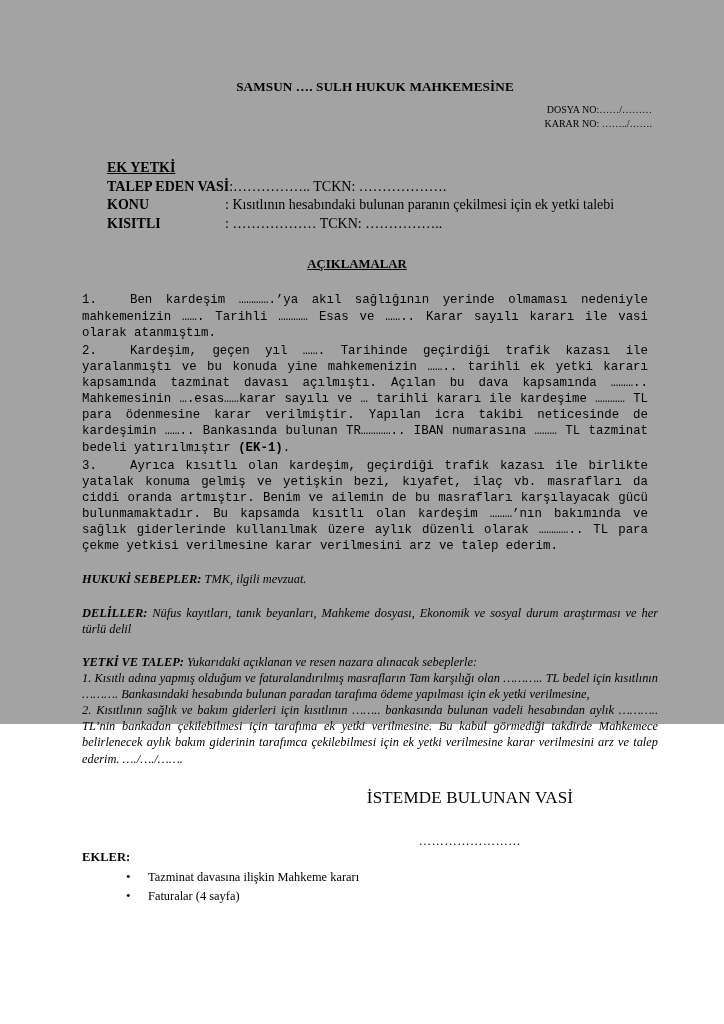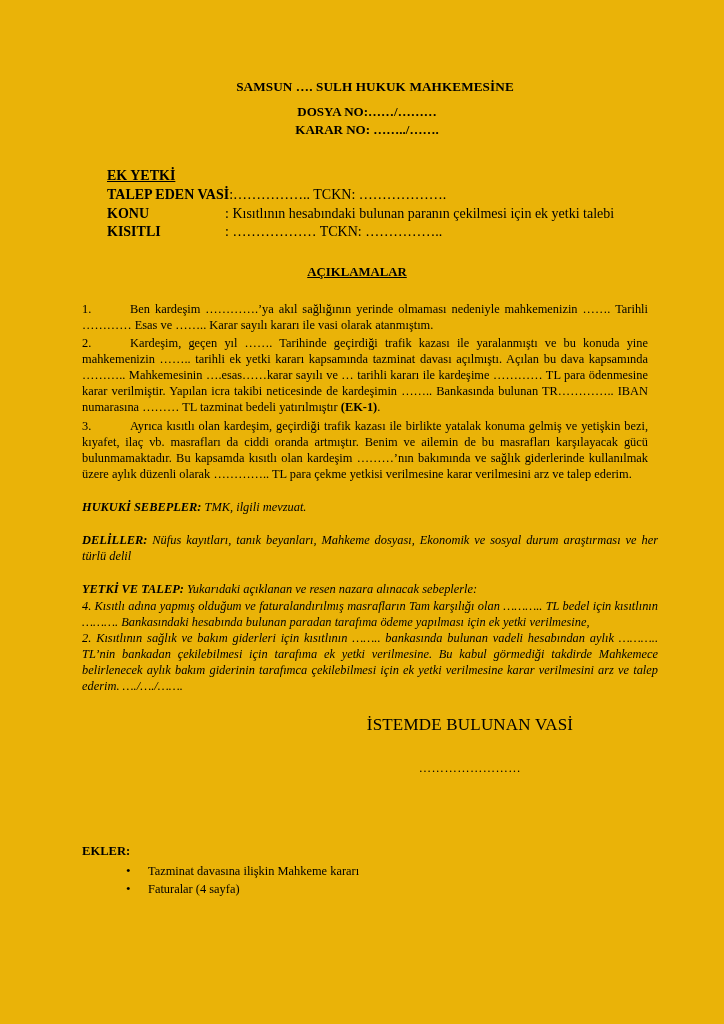--- a/index.html
+++ b/index.html
@@ -10,43 +10,43 @@
   body {
     width: 724px;
     height: 1024px;
     font-family: "Liberation Serif", "DejaVu Serif", serif;
     color: #000000;
     -webkit-font-smoothing: antialiased;
   }
   .page {
     position: relative;
     width: 724px;
-    height: 1024px;
-    background: #eab308;
+    height: 724px;
+    background: #a3a3a3;
     box-sizing: border-box;
     padding: 78px 66px 40px 82px;
   }
   .doc-body {
     font-size: 12.4px;
     line-height: 1.30;
   }
 
   
   .court-title {
     text-align: center;
     font-weight: bold;
     font-size: 13.2px;
     letter-spacing: 0.1px;
     margin: 0 0 8px 0;
     padding-left: 10px;
   }
   .case-numbers {
-    text-align: center;
-    font-weight: bold;
-    font-size: 13.0px;
+    text-align: right;
+    font-weight: normal;
+    font-size: 10px;
     line-height: 1.38;
     margin: 0 0 0 0;
     padding-right: 6px;
   }
   .case-numbers div { white-space: nowrap; }
 
   
   .parties {
     margin-top: 28px;
     font-size: 14px;
@@ -70,20 +70,21 @@
     font-size: 12.8px;
     margin: 22px 0 20px 0;
     padding-right: 26px;
   }
 
   
   .para {
     text-align: justify;
     margin: 0 10px 1px 0;
     text-indent: 0;
+    font-family: Liberation Mono, monospace;
   }
   .para .num {
     display: inline-block;
     width: 48px;
   }
   .para-spaced { margin-bottom: 2px; }
 
   .b { font-weight: bold; }
 
   
@@ -102,21 +103,21 @@
   .signature .name {
     font-size: 17px;
     letter-spacing: 0.2px;
   }
   .signature .sigline {
     margin-top: 24px;
     letter-spacing: 0.4px;
   }
 
   
-  .attachments { margin-top: 66px; }
+  .attachments { }
   .attachments .head {
     font-weight: bold;
     font-size: 12.6px;
     margin-bottom: 3px;
   }
   .attachments ul {
     margin: 0;
     padding-left: 44px;
     list-style: none;
   }
@@ -179,21 +180,21 @@
     <div class="block">
       <p><span class="b">HUKUKİ SEBEPLER:</span><span> TMK, ilgili mevzuat.</span></p>
     </div>
 
     <div class="block">
       <p><span class="b">DELİLLER:</span><span> Nüfus kayıtları, tanık beyanları, Mahkeme dosyası, Ekonomik ve sosyal durum araştırması ve her türlü delil</span></p>
     </div>
 
     <div class="block">
       <p><span class="b">YETKİ VE TALEP:</span><span> Yukarıdaki açıklanan ve resen nazara alınacak sebeplerle:</span></p>
-      <p>4. Kısıtlı adına yapmış olduğum ve faturalandırılmış masrafların Tam karşılığı olan ……….. TL bedel için kısıtlının ………. Bankasındaki hesabında bulunan paradan tarafıma ödeme yapılması için ek yetki verilmesine,</p>
+      <p>1. Kısıtlı adına yapmış olduğum ve faturalandırılmış masrafların Tam karşılığı olan ……….. TL bedel için kısıtlının ………. Bankasındaki hesabında bulunan paradan tarafıma ödeme yapılması için ek yetki verilmesine,</p>
       <p>2. Kısıtlının sağlık ve bakım giderleri için kısıtlının …….. bankasında bulunan vadeli hesabından aylık ……….. TL’nin bankadan çekilebilmesi için tarafıma ek yetki verilmesine. Bu kabul görmediği takdirde Mahkemece belirlenecek aylık bakım giderinin tarafımca çekilebilmesi için ek yetki verilmesine karar verilmesini arz ve talep ederim. …./…./…….</p>
     </div>
 
     <div class="signature">
       <div class="name">İSTEMDE BULUNAN VASİ</div>
       <div class="sigline">……………………</div>
     </div>
 
     <div class="attachments">
       <div class="head">EKLER:</div>

